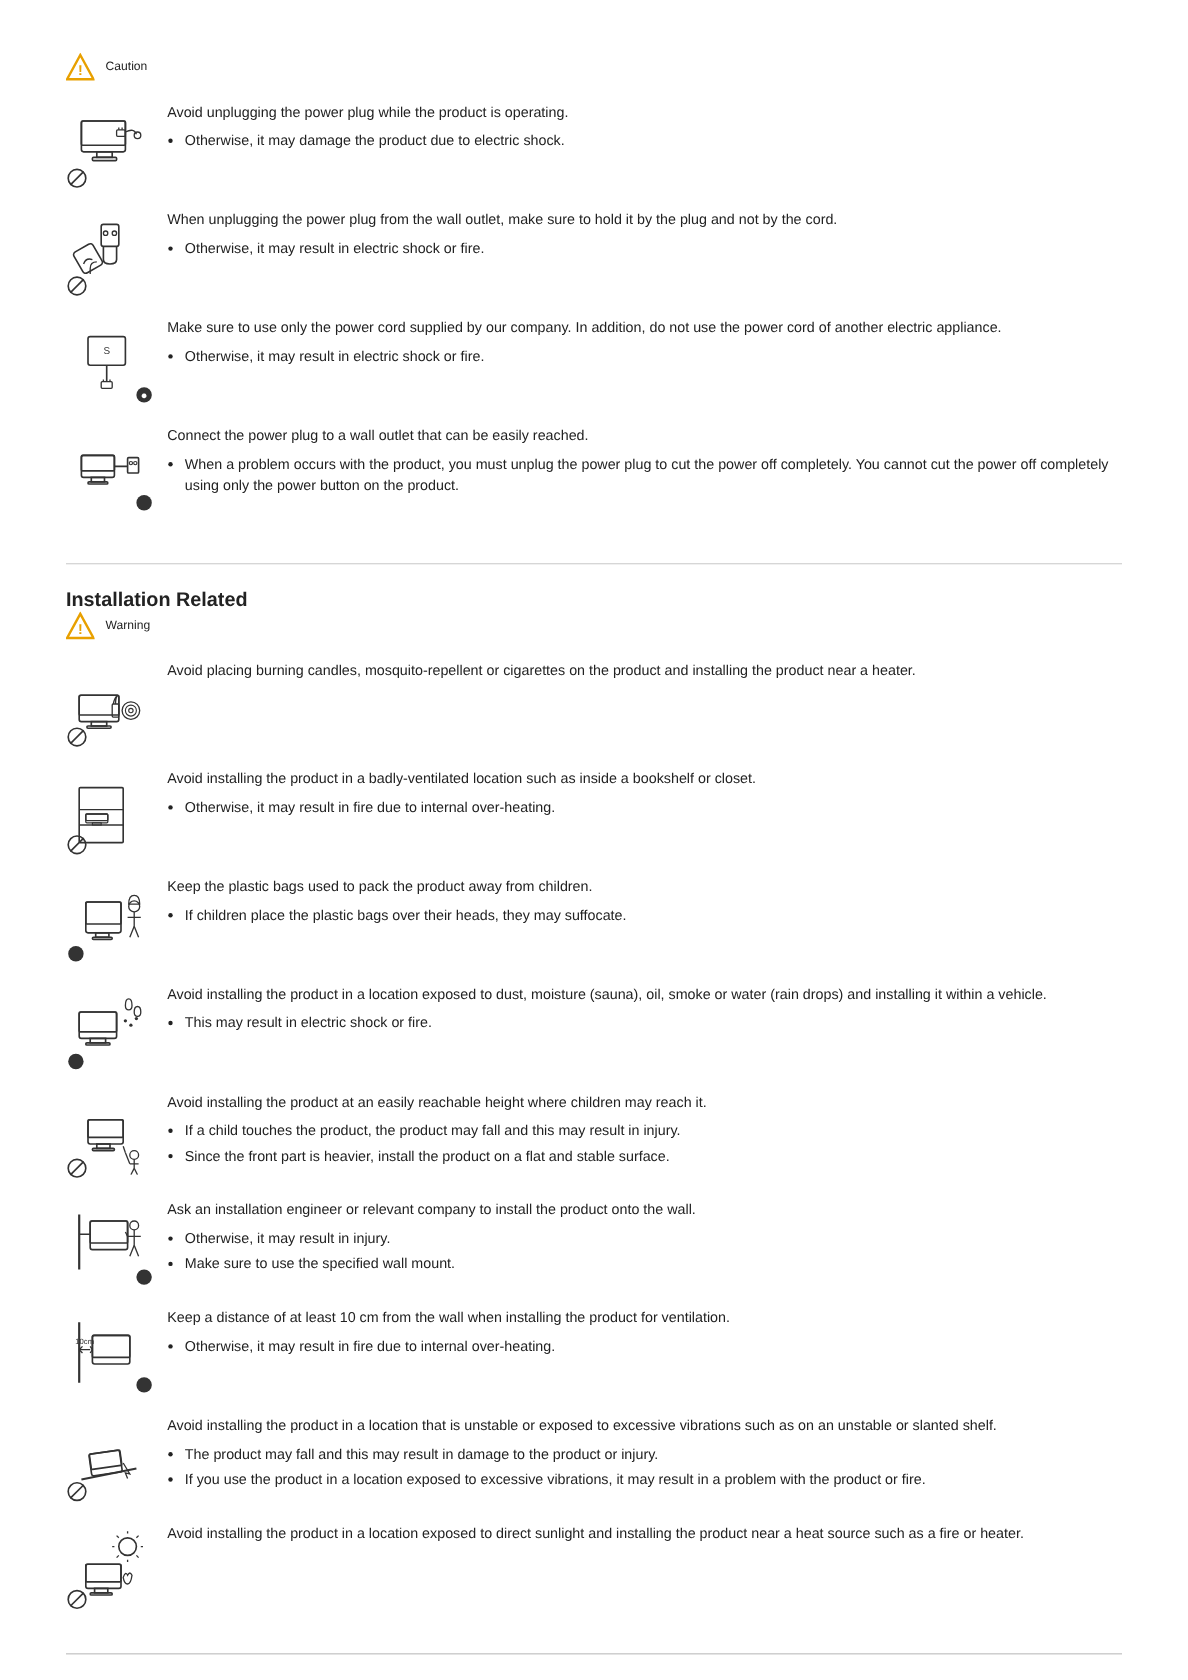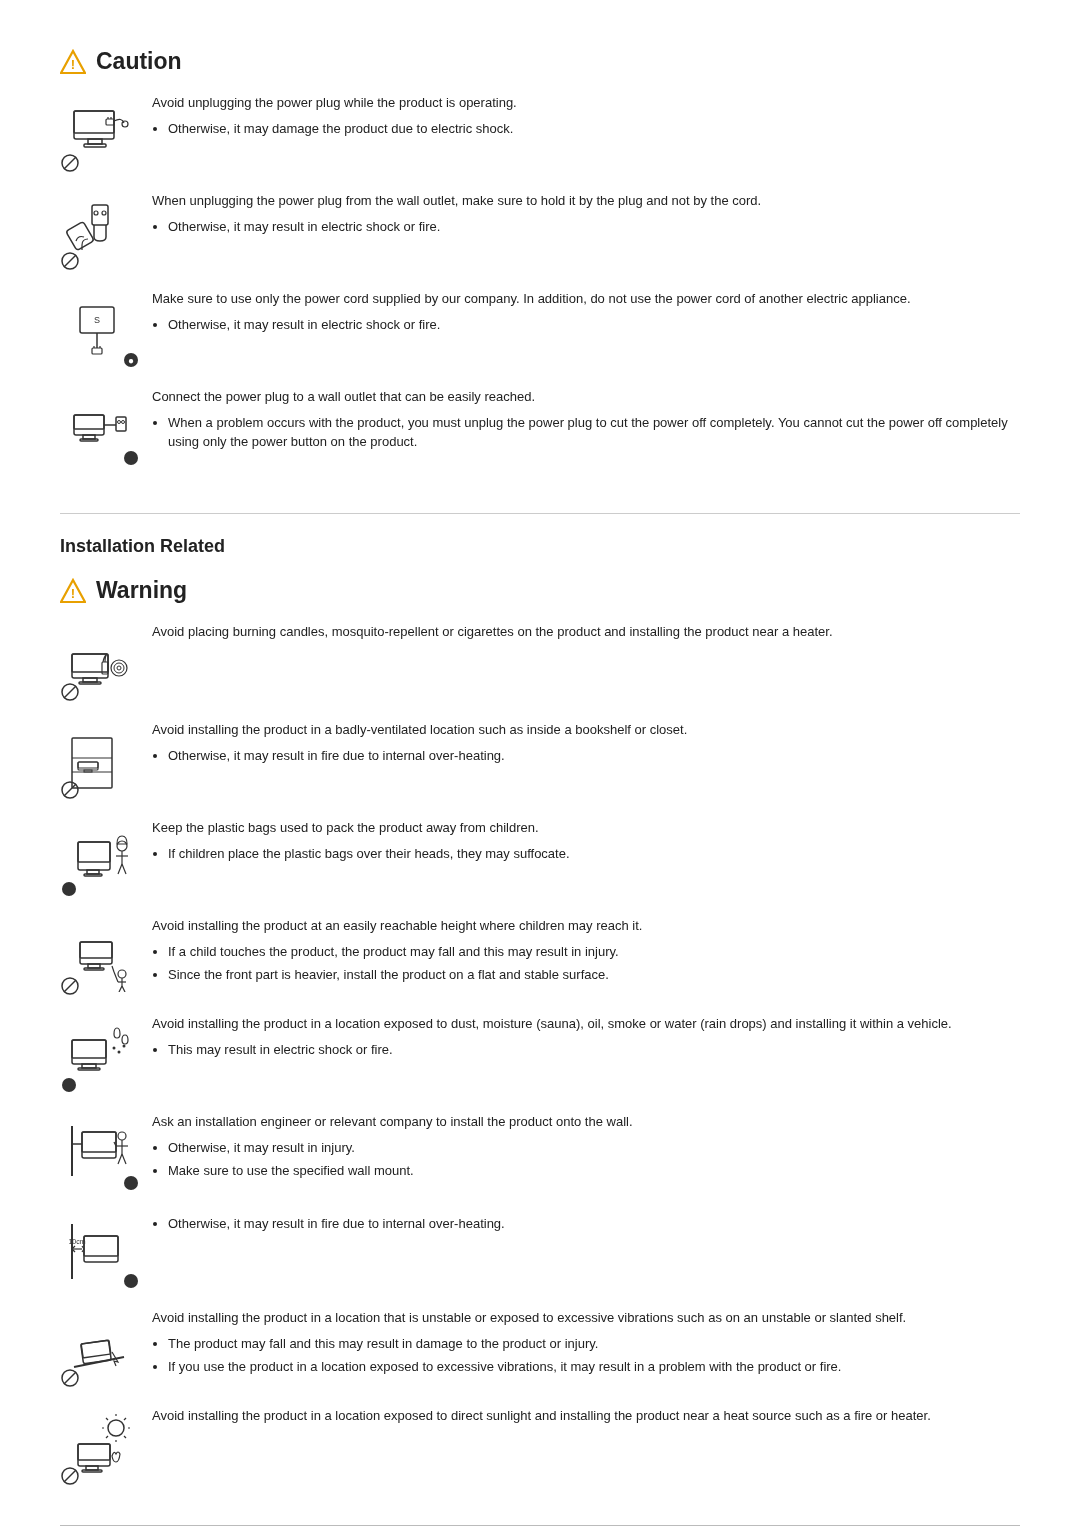--- a/index.html
+++ b/index.html
@@ -16,22 +16,22 @@
       padding: 48px 60px 60px 60px;
     }
     
     .section-header {
       display: flex;
       align-items: center;
       gap: 10px;
       margin-bottom: 18px;
     }
     .section-header .title {
-      font-size: 23px;
-      font-weight: bold;
+      font-size: 11px;
+      font-weight: normal;
     }
     .triangle-icon {
       width: 26px;
       height: 26px;
       flex-shrink: 0;
     }
     
     .two-col {
       display: grid;
       grid-template-columns: 1fr;
@@ -62,21 +62,20 @@
       line-height: 1.5;
     }
     .divider-section {
       border-top: 1px solid #ccc;
       margin: 28px 0 22px 0;
     }
     
     .install-heading {
       font-size: 18px;
       font-weight: bold;
-      margin-bottom: 20px;
     }
     
     .footer {
       position: absolute;
       bottom: 24px;
       left: 60px;
       right: 60px;
       display: flex;
       justify-content: space-between;
       font-size: 12px;
@@ -330,20 +329,50 @@
           <ul class="bullet-list">
             <li>If children place the plastic bags over their heads, they may suffocate.</li>
           </ul>
         </div>
       </div>
 
       <div class="content-item">
         <div class="icon-wrap">
           <svg width="72" height="72" viewBox="0 0 72 72">
 
+            <rect x="8" y="22" width="34" height="24" rx="2" fill="none" stroke="#333" stroke-width="1.5"></rect>
+            <rect x="8" y="22" width="34" height="18" rx="1" fill="none" stroke="#333" stroke-width="1.5"></rect>
+            <rect x="18" y="46" width="14" height="4" fill="none" stroke="#333" stroke-width="1.5"></rect>
+            <rect x="14" y="50" width="22" height="2" rx="1" fill="none" stroke="#333" stroke-width="1.5"></rect>
+
+            <path d="M50 16 Q50 10 53 10 Q56 10 56 16 Q56 20 53 20 Q50 20 50 16 Z" fill="none" stroke="#333" stroke-width="1.2"></path>
+            <path d="M58 22 Q58 17 61 17 Q64 17 64 22 Q64 26 61 26 Q58 26 58 22 Z" fill="none" stroke="#333" stroke-width="1.2"></path>
+
+            <circle cx="50" cy="30" r="1.5" fill="#333"></circle>
+            <circle cx="55" cy="34" r="1.5" fill="#333"></circle>
+            <circle cx="60" cy="28" r="1.5" fill="#333"></circle>
+          </svg>
+          <div style="position:absolute;bottom:0;left:0;width:18px;height:18px;">
+            <svg viewBox="0 0 18 18">
+                <circle cx="9" cy="9" r="7" fill="#333"></circle>
+              </svg>
+          </div>
+        </div>
+        <div class="text-block">
+          <p class="sub-text">Avoid installing the product in a location exposed to dust, moisture (sauna), oil, smoke or water (rain drops) and installing it within a vehicle.</p>
+          <ul class="bullet-list">
+            <li>This may result in electric shock or fire.</li>
+          </ul>
+        </div>
+      </div>
+
+      <div class="content-item">
+        <div class="icon-wrap">
+          <svg width="72" height="72" viewBox="0 0 72 72">
+
             <rect x="16" y="22" width="32" height="22" rx="2" fill="none" stroke="#333" stroke-width="1.5"></rect>
             <rect x="16" y="22" width="32" height="16" rx="1" fill="none" stroke="#333" stroke-width="1.5"></rect>
             <rect x="24" y="44" width="12" height="4" fill="none" stroke="#333" stroke-width="1.5"></rect>
             <rect x="20" y="48" width="20" height="2" rx="1" fill="none" stroke="#333" stroke-width="1.5"></rect>
 
             <circle cx="58" cy="54" r="4" fill="none" stroke="#333" stroke-width="1.2"></circle>
             <line x1="58" y1="58" x2="58" y2="66" stroke="#333" stroke-width="1.2"></line>
             <line x1="54" y1="62" x2="62" y2="62" stroke="#333" stroke-width="1.2"></line>
             <line x1="58" y1="66" x2="55" y2="72" stroke="#333" stroke-width="1.2"></line>
             <line x1="58" y1="66" x2="61" y2="72" stroke="#333" stroke-width="1.2"></line>
@@ -354,50 +383,20 @@
           <svg class="no-symbol" viewBox="0 0 20 20">
             <circle cx="10" cy="10" r="8" fill="none" stroke="#333" stroke-width="1.5"></circle>
             <line x1="4" y1="16" x2="16" y2="4" stroke="#333" stroke-width="1.5"></line>
           </svg>
         </div>
         <div class="text-block">
           <p class="sub-text">Avoid installing the product at an easily reachable height where children may reach it.</p>
           <ul class="bullet-list">
             <li>If a child touches the product, the product may fall and this may result in injury.</li>
             <li>Since the front part is heavier, install the product on a flat and stable surface.</li>
-          </ul>
-        </div>
-      </div>
-
-      <div class="content-item">
-        <div class="icon-wrap">
-          <svg width="72" height="72" viewBox="0 0 72 72">
-
-            <rect x="8" y="22" width="34" height="24" rx="2" fill="none" stroke="#333" stroke-width="1.5"></rect>
-            <rect x="8" y="22" width="34" height="18" rx="1" fill="none" stroke="#333" stroke-width="1.5"></rect>
-            <rect x="18" y="46" width="14" height="4" fill="none" stroke="#333" stroke-width="1.5"></rect>
-            <rect x="14" y="50" width="22" height="2" rx="1" fill="none" stroke="#333" stroke-width="1.5"></rect>
-
-            <path d="M50 16 Q50 10 53 10 Q56 10 56 16 Q56 20 53 20 Q50 20 50 16 Z" fill="none" stroke="#333" stroke-width="1.2"></path>
-            <path d="M58 22 Q58 17 61 17 Q64 17 64 22 Q64 26 61 26 Q58 26 58 22 Z" fill="none" stroke="#333" stroke-width="1.2"></path>
-
-            <circle cx="50" cy="30" r="1.5" fill="#333"></circle>
-            <circle cx="55" cy="34" r="1.5" fill="#333"></circle>
-            <circle cx="60" cy="28" r="1.5" fill="#333"></circle>
-          </svg>
-          <div style="position:absolute;bottom:0;left:0;width:18px;height:18px;">
-            <svg viewBox="0 0 18 18">
-                <circle cx="9" cy="9" r="7" fill="#333"></circle>
-              </svg>
-          </div>
-        </div>
-        <div class="text-block">
-          <p class="sub-text">Avoid installing the product in a location exposed to dust, moisture (sauna), oil, smoke or water (rain drops) and installing it within a vehicle.</p>
-          <ul class="bullet-list">
-            <li>This may result in electric shock or fire.</li>
           </ul>
         </div>
       </div>
 
     </div>
 
     <div>
 
       <div class="content-item">
         <div class="icon-wrap">
@@ -449,20 +448,21 @@
 
             <text x="13" y="30" font-size="7" fill="#333" text-anchor="middle">10cm</text>
           </svg>
           <div style="position:absolute;bottom:0;right:0;width:18px;height:18px;">
             <svg viewBox="0 0 18 18">
                 <circle cx="9" cy="9" r="7" fill="#333"></circle>
               </svg>
           </div>
         </div>
         <div class="text-block">
+          <p class="sub-text">Keep a distance of at least 10 cm from the wall when installing the product for ventilation.</p>
           <ul class="bullet-list">
             <li>Otherwise, it may result in fire due to internal over-heating.</li>
           </ul>
         </div>
       </div>
 
       <div class="content-item">
         <div class="icon-wrap">
           <svg width="72" height="72" viewBox="0 0 72 72">
 

